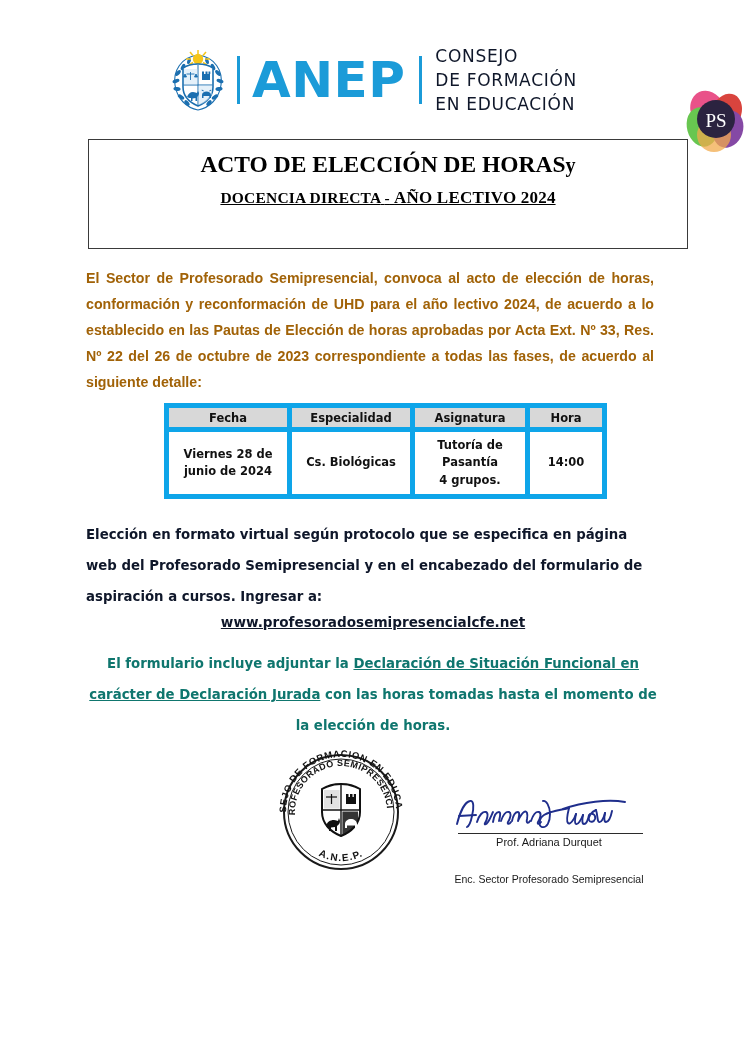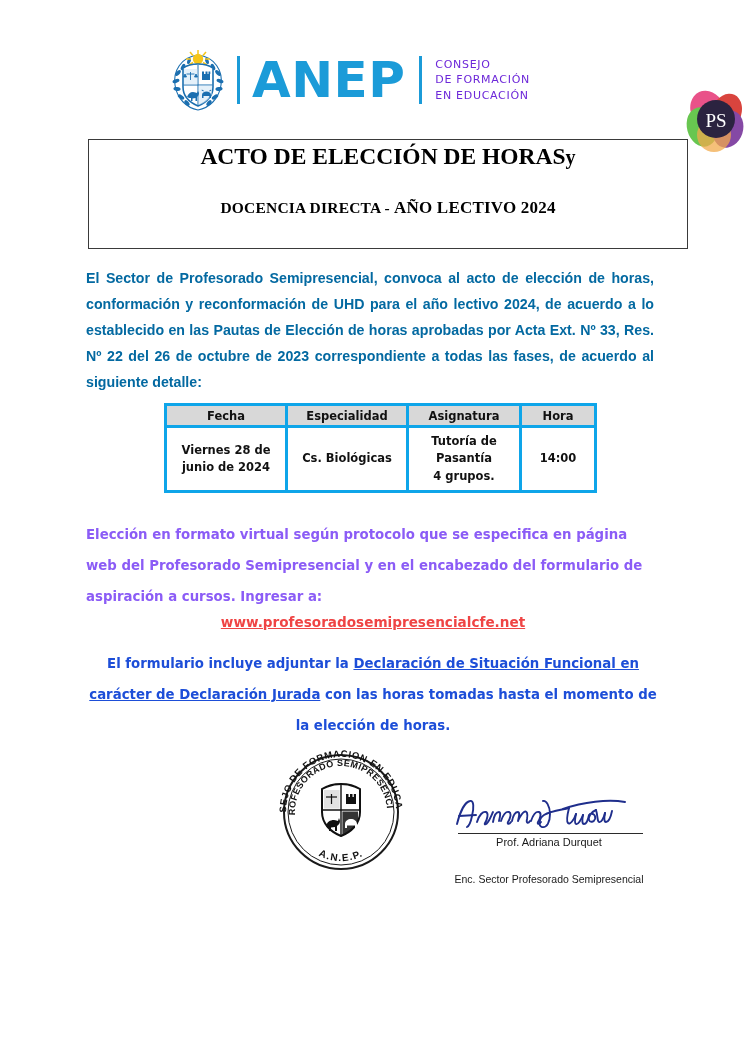--- a/index.html
+++ b/index.html
@@ -56,25 +56,25 @@
   }
   .anep-divider2 {
     width: 3px;
     height: 48px;
     background: #1B9BD8;
     margin: 0 13px 0 14px;
     flex: none;
   }
   .anep-sub {
     font-family: "DejaVu Sans", sans-serif;
-    font-size: 11px;
+    font-size: 17px;
     font-weight: normal;
     letter-spacing: 0.7px;
     line-height: 1.42;
-    color: #6d28d9;
+    color: #0f172a;
     flex: none;
     white-space: nowrap;
   }
 
   .ps-logo {
     position: absolute;
     left: 622px;
     top: 45px;
     width: 72px;
     height: 72px;
@@ -82,72 +82,73 @@
 
   
   .title-box {
     position: absolute;
     left: 88px;
     top: 139px;
     width: 600px;
     height: 110px;
     border: 1.2px solid #3a3a3a;
     box-sizing: border-box;
-    padding-top: 2px;
+    padding-top: 10px;
     text-align: center;
   }
   .title-main {
     font-family: "Liberation Serif", serif;
     font-weight: bold;
     font-size: 23.5px;
     line-height: 1.27;
     color: #000;
     padding: 0 12px;
   }
   .title-main .lower-y {
     font-size: 20px;
     font-weight: bold;
   }
   .title-sub {
     font-family: "Liberation Serif", serif;
     font-weight: bold;
     font-size: 15.5px;
-    margin-top: 26px;
+    margin-top: 8px;
     letter-spacing: 0.2px;
+    text-decoration: underline;
   }
   .title-sub .big {
     font-size: 17px;
   }
 
   
   .para-intro {
     position: absolute;
     left: 86px;
     top: 265px;
     width: 568px;
     font-family: "Liberation Sans", sans-serif;
     font-weight: bold;
     font-size: 14.2px;
     line-height: 26px;
     text-align: justify;
-    color: #0369a1;
+    color: #a16207;
   }
 
   
   .sched-table {
     position: absolute;
     left: 164px;
     top: 403px;
     width: 418px;
     border-collapse: collapse;
     font-family: "DejaVu Sans", sans-serif;
     table-layout: fixed;
   }
   .sched-table th, .sched-table td {
-    border: 3px solid #0ea5e9;
+    border: 5px solid #0ea5e9;
     text-align: center;
     font-size: 11.5px;
     font-weight: bold;
     color: #111;
     padding: 0;
   }
   .sched-table th {
     background: #d8d8d8;
     height: 19px;
     font-size: 11.5px;
@@ -168,49 +169,49 @@
   .para-virtual {
     position: absolute;
     left: 86px;
     top: 519px;
     width: 572px;
     font-family: "DejaVu Sans", sans-serif;
     font-weight: bold;
     font-size: 13.3px;
     line-height: 31px;
     text-align: left;
-    color: #8b5cf6;
+    color: #0f172a;
   }
   .url-line {
     position: absolute;
     left: 0;
     top: 612px;
     width: 746px;
     text-align: center;
     font-family: "DejaVu Sans", sans-serif;
     font-weight: bold;
     font-size: 13.6px;
     line-height: 20px;
   }
   .url-line a, .url-link {
-    color: #ef4444;
+    color: #0f172a;
     text-decoration: underline;
   }
 
   .para-form {
     position: absolute;
     left: 86px;
     top: 648px;
     width: 574px;
     font-family: "DejaVu Sans", sans-serif;
     font-weight: bold;
     font-size: 13.3px;
     line-height: 31px;
     text-align: center;
-    color: #1d4ed8;
+    color: #0f766e;
   }
   .para-form u { text-decoration: underline; }
 
   
   .stamp {
     position: absolute;
     left: 268px;
     top: 746px;
     width: 146px;
     height: 130px;

